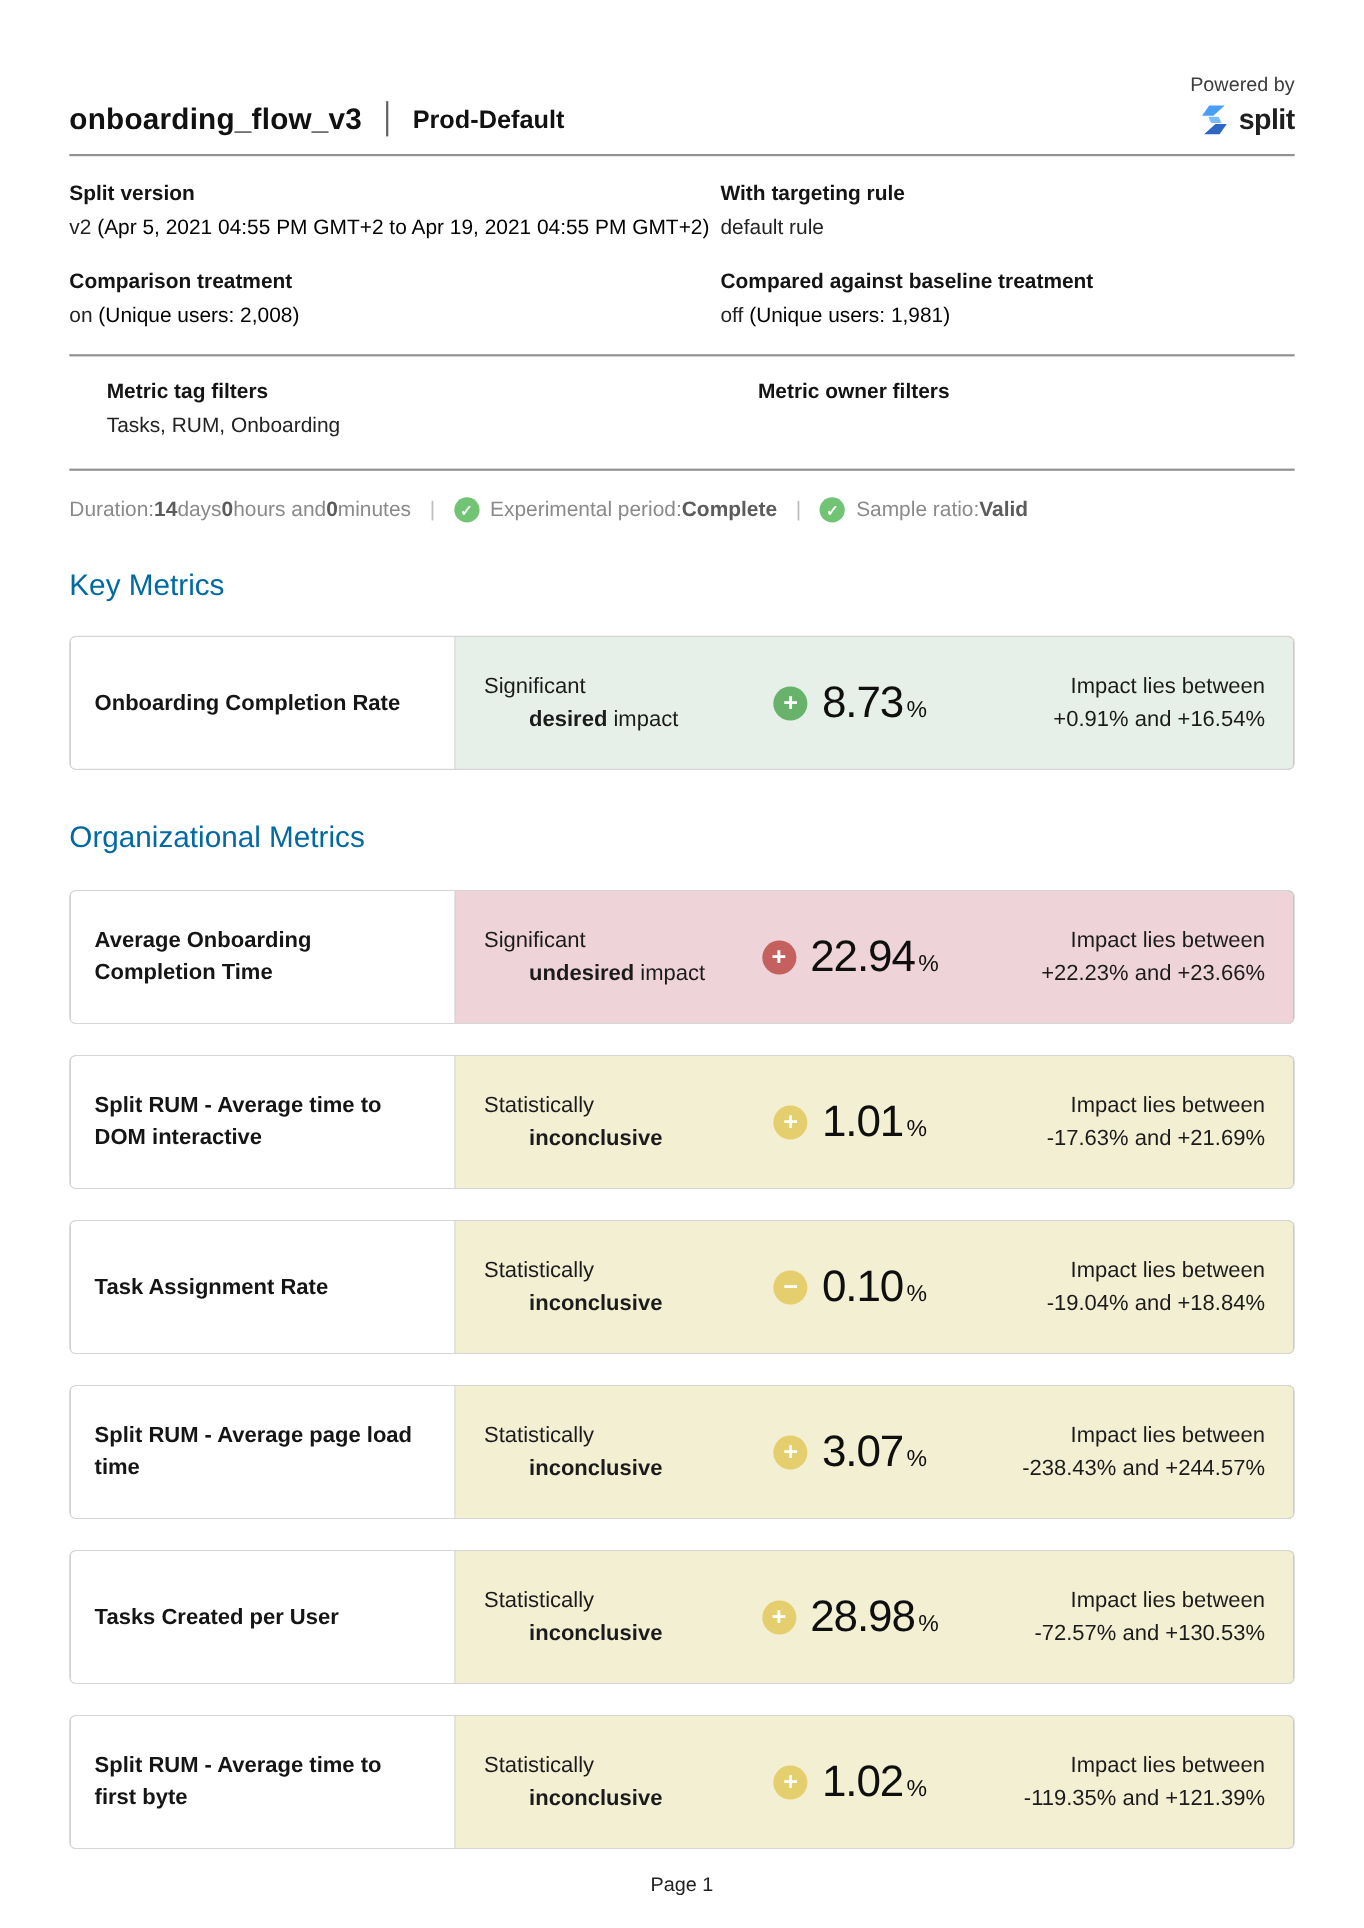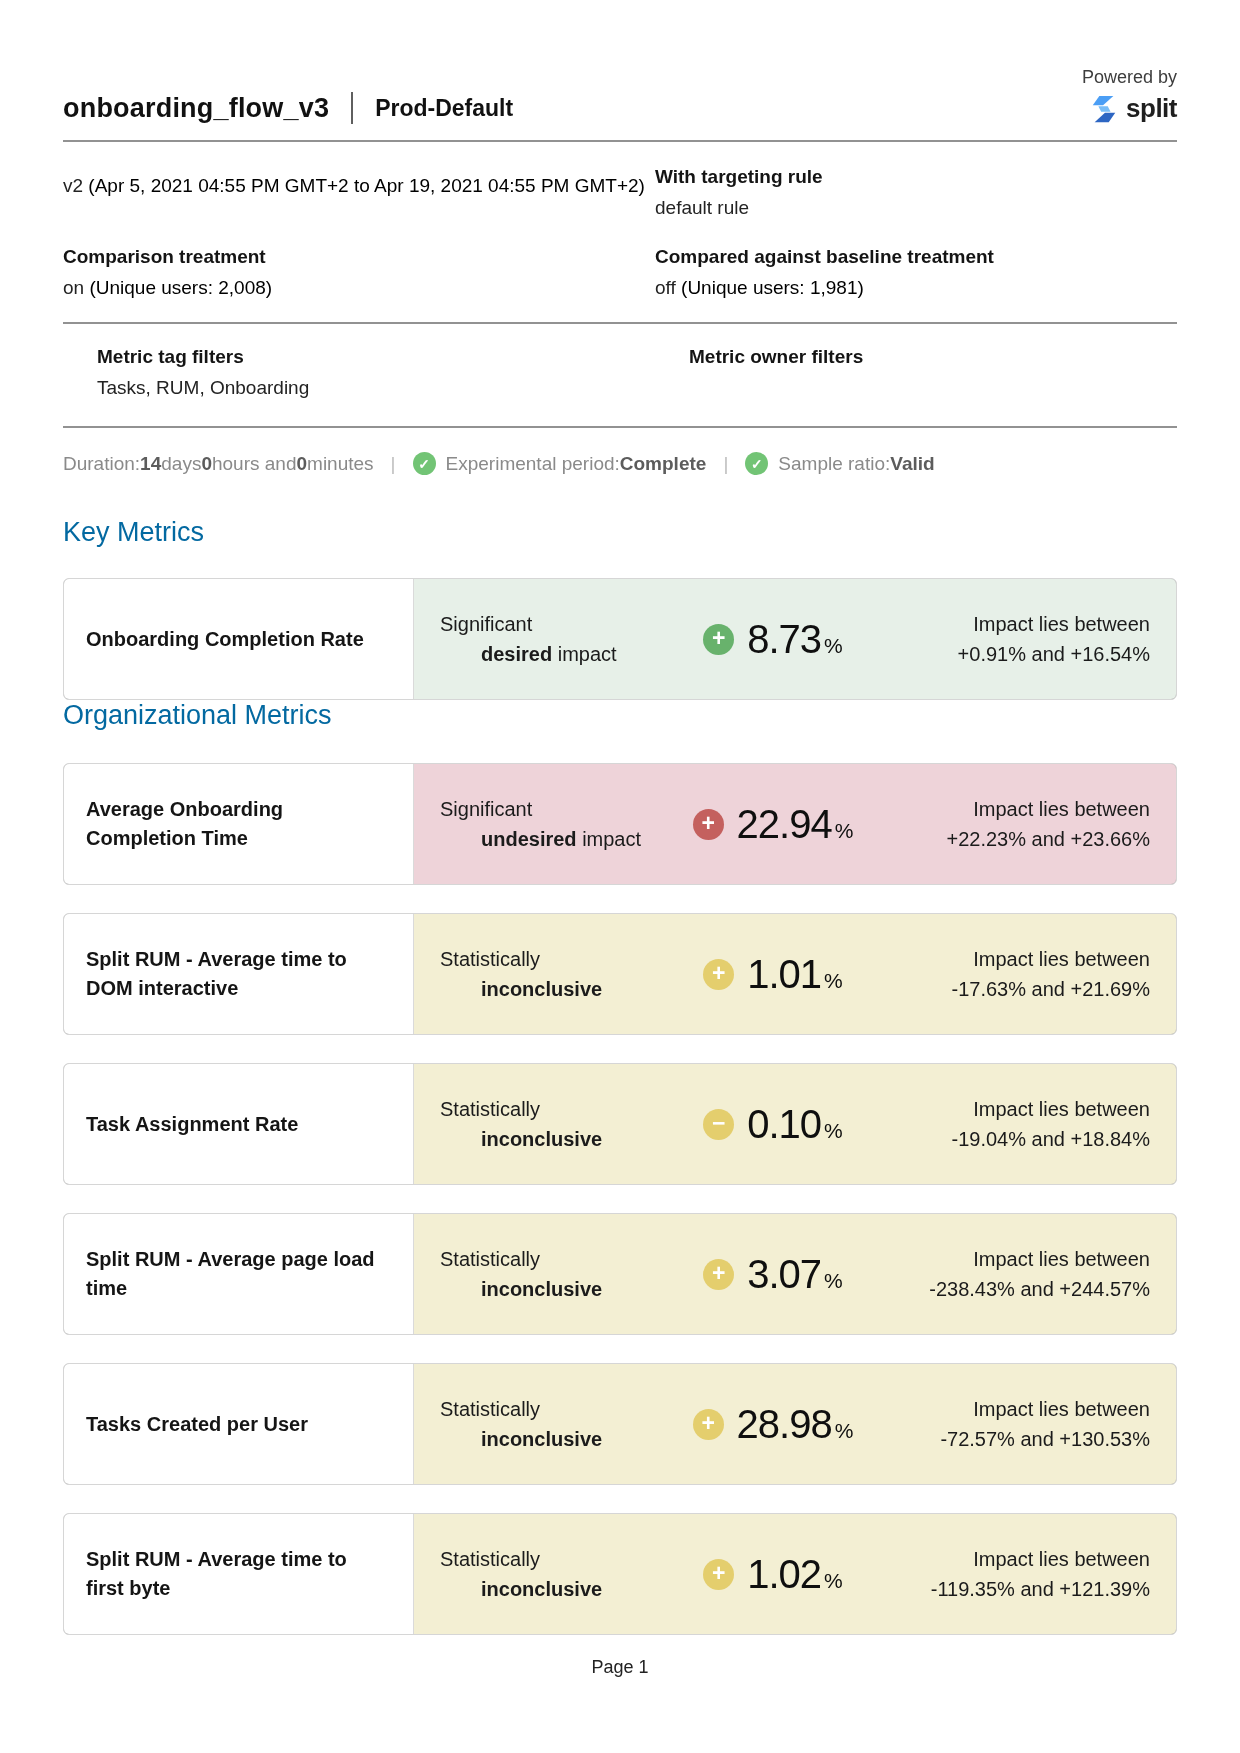--- a/index.html
+++ b/index.html
@@ -44,21 +44,21 @@
   .check-icon {
     width: 23px; height: 23px; border-radius: 50%;
     background: var(--check-green, #72c475); color: #fff;
     display: inline-flex; align-items: center; justify-content: center;
     font-size: 14px; font-weight: 700; margin-right: 10px; flex: none;
   }
 
   
   .section-heading { font-size: 27px; font-weight: 400; color: #0369a1; }
   .section-heading.key { margin-top: 42px; }
-  .section-heading.org { }
+  .section-heading.org { margin-top: 46px; }
 
   
   .card {
     height: 122px; border: 1px solid #d6d6d6; border-radius: 6px;
     display: flex; overflow: hidden; background: #a3a3a3;
   }
   .key-card { margin-top: 30px; }
   .org-cards { margin-top: 32px; }
   .org-cards .card { margin-bottom: 28px; }
   .org-cards .card:last-child { margin-bottom: 0; }
@@ -113,20 +113,21 @@
         </svg>
         <span class="brand-name">split</span>
       </div>
     </div>
   </div>
 
   <hr class="rule r1">
 
   <div class="meta-grid">
     <div class="field">
+      <div class="field-label">Split version</div>
       <div class="field-value"><span>v2</span> <span class="muted">(Apr 5, 2021 04:55 PM GMT+2 to Apr 19, 2021 04:55 PM GMT+2)</span></div>
     </div>
     <div class="field">
       <div class="field-label">With targeting rule</div>
       <div class="field-value"><span>default rule</span> <span class="muted"></span></div>
     </div>
     <div class="field">
       <div class="field-label">Comparison treatment</div>
       <div class="field-value"><span>on</span> <span class="muted">(Unique users: 2,008)</span></div>
     </div>

